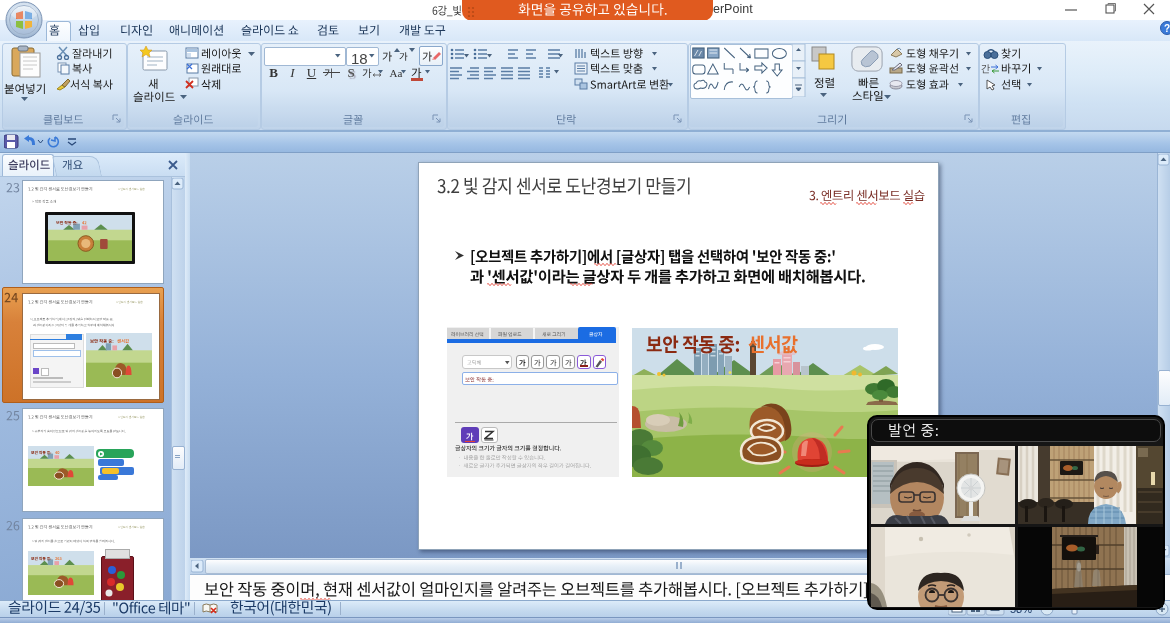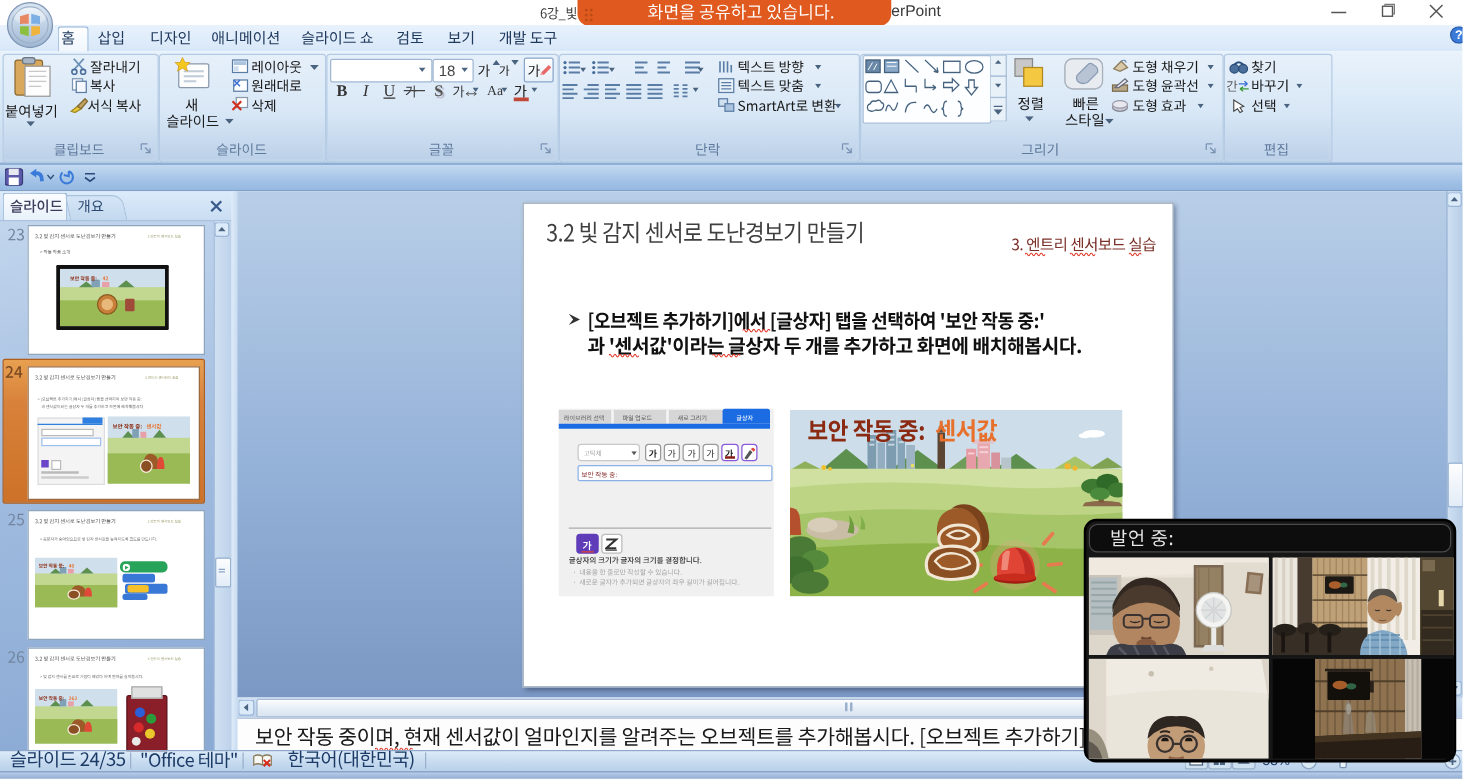--- a/index.html
+++ b/index.html
@@ -200,21 +200,21 @@
 <path d="M1 4 L8 11 M8 4 L1 11" stroke="#d03020" stroke-width="1.8"></path>
 </svg>
     <svg style="position:absolute;left:201px;top:77.3px" width="22" height="17" viewBox="0 -11.7 22 17">
       <path d="M1.8 -2.6V-1.8H7.4V0.9H8.3V-2.6ZM3.0 -8.6V-7.6C3.0 -6.1 2.0 -4.8 0.5 -4.2L1.0 -3.5C2.2 -3.9 3.0 -4.8 3.5 -6.0C3.9 -4.9 4.8 -4.1 5.9 -3.7L6.3 -4.4C4.9 -4.9 3.9 -6.2 3.9 -7.5V-8.6ZM7.4 -9.1V-3.1H8.3V-5.7H9.7V-6.5H8.3V-9.1Z M18.2 -9.1V0.9H19.1V-9.1ZM16.2 -8.9V-5.5H14.6V-4.8H16.2V0.3H17.1V-8.9ZM10.8 -7.9V-7.2H12.7V-6.3C12.7 -4.5 11.9 -2.7 10.5 -1.8L11.1 -1.1C12.1 -1.7 12.8 -2.9 13.2 -4.3C13.5 -3.0 14.2 -1.9 15.1 -1.4L15.7 -2.0C14.3 -2.8 13.6 -4.6 13.6 -6.3V-7.2H15.4V-7.9Z" fill="#1c1c1c"></path>
     </svg>
     <div class="abs" style="left:264px;top:47px;width:80px;height:17px;background:#fff;border:1px solid #a0b8d4;border-radius:2px"></div>
     <svg class="abs" style="left:335px;top:54px" width="6" height="4">
       <path d="M0 0 H5.5 L2.75 3.5 Z" fill="#4a637f"></path>
     </svg>
     <div class="abs" style="left:346px;top:47px;width:31px;height:17px;background:#fff;border:1px solid #a0b8d4;border-radius:2px"></div>
-    <div class="abs" style="left:351px;top:50px;font-size:12px;color:#444">18</div>
+    <div class="abs" style="left:351px;top:50px;font-size:15px;color:#444">18</div>
     <svg class="abs" style="left:369px;top:54px" width="6" height="4">
       <path d="M0 0 H5.5 L2.75 3.5 Z" fill="#4a637f"></path>
     </svg>
     <svg style="position:absolute;left:382px;top:49.3px" width="12" height="17" viewBox="0 -11.7 12 17">
       <path d="M7.3 -9.1V0.8H8.2V-4.3H9.8V-5.1H8.2V-9.1ZM1.1 -8.0V-7.3H4.7C4.5 -4.9 3.1 -3.0 0.6 -1.7L1.1 -1.0C4.3 -2.6 5.6 -5.2 5.6 -8.0Z" fill="#222"></path>
     </svg>
     <svg class="abs" style="left:394px;top:48px" width="6" height="6">
       <path d="M3 0 L6 4 H0 Z" fill="#4a637f"></path>
     </svg>
     <svg style="position:absolute;left:399px;top:49.9px" width="10" height="15" viewBox="0 -10.1 10 15">

